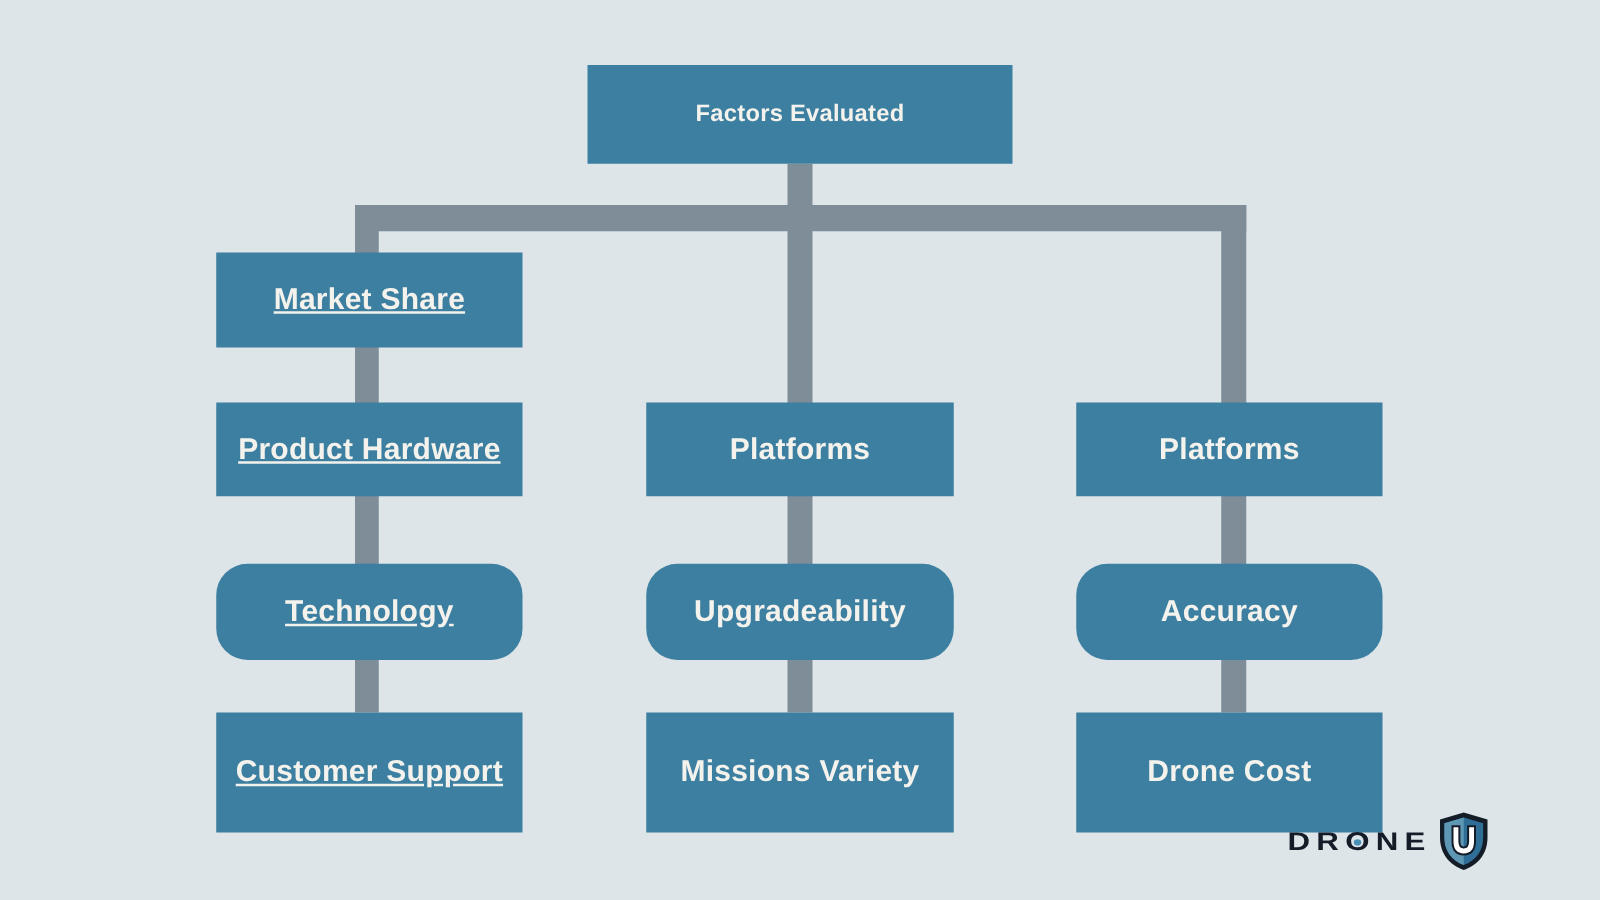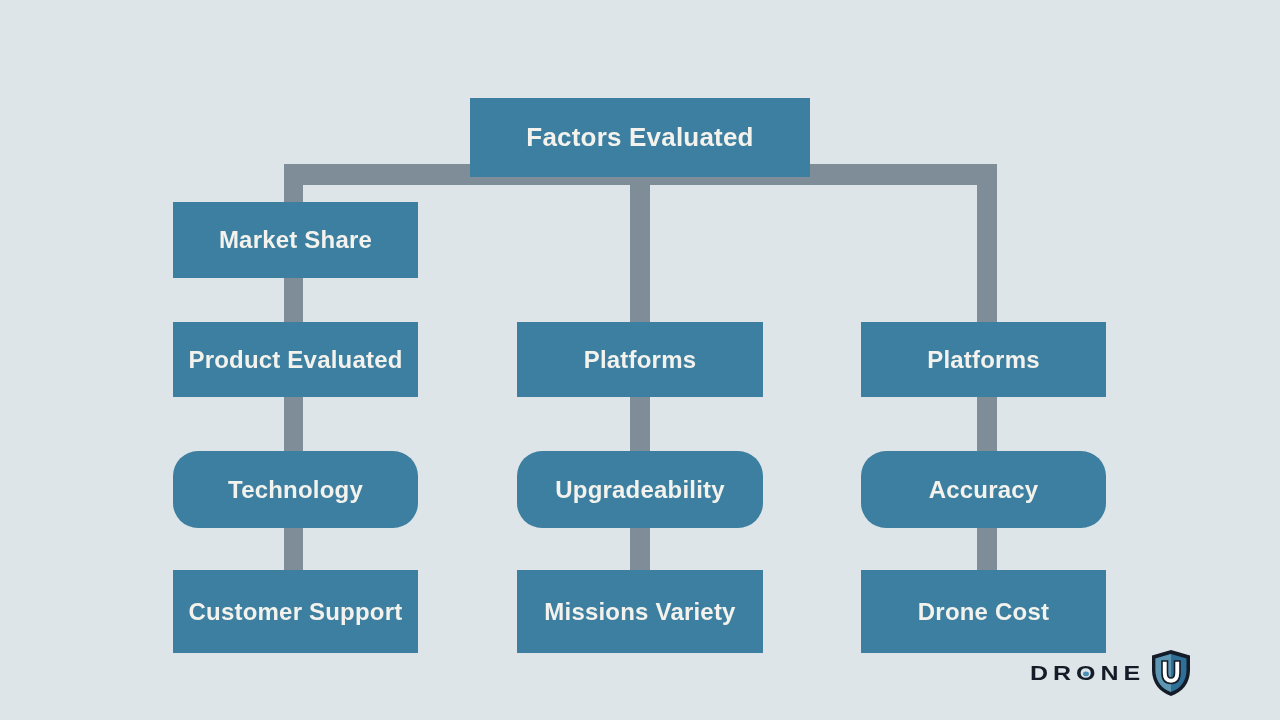--- a/index.html
+++ b/index.html
@@ -25,28 +25,28 @@
   .node{
     position:absolute;z-index:2;
     background:#3d7fa0;
     color:#f3f2ed;
     display:flex;align-items:center;justify-content:center;
     font-weight:bold;
     font-size:24px;
     letter-spacing:.2px;
     text-align:center;
   }
-  .root-node{left:470px;top:52px;width:340px;height:79px;font-size:26px;margin-top:46px;}
-  .col1{left:173px;width:245px;}
+  .root-node{left:470px;top:52px;width:340px;height:79px;font-size:19px;}
+  .col1{left:173px;width:245px;text-decoration:underline;}
   .col2{left:517px;width:246px;}
   .col3{left:861px;width:245px;}
   .row1{top:202px;height:76px;}
   .row2{top:322px;height:75px;}
   .row3{top:451px;height:77px;border-radius:25px;}
-  .row4{top:570px;height:83px;}
+  .row4{top:570px;height:96px;}
   
   .logo{
     position:absolute;left:1030px;top:648px;width:185px;height:50px;
     display:flex;align-items:center;z-index:3;
   }
   .logo-text{
     color:#141c28;
     font-weight:bold;
     font-size:25px;
     letter-spacing:5px;
@@ -75,21 +75,21 @@
   <div class="connector vert-right"></div>
 
   <div class="node root-node">
     <span>Factors Evaluated</span>
   </div>
 
   <div class="node col1 row1">
     <span>Market Share</span>
   </div>
   <div class="node col1 row2">
-    <span>Product Evaluated</span>
+    <span>Product Hardware</span>
   </div>
   <div class="node col1 row3">
     <span>Technology</span>
   </div>
   <div class="node col1 row4">
     <span>Customer Support</span>
   </div>
 
   <div class="node col2 row2">
     <span>Platforms</span>

